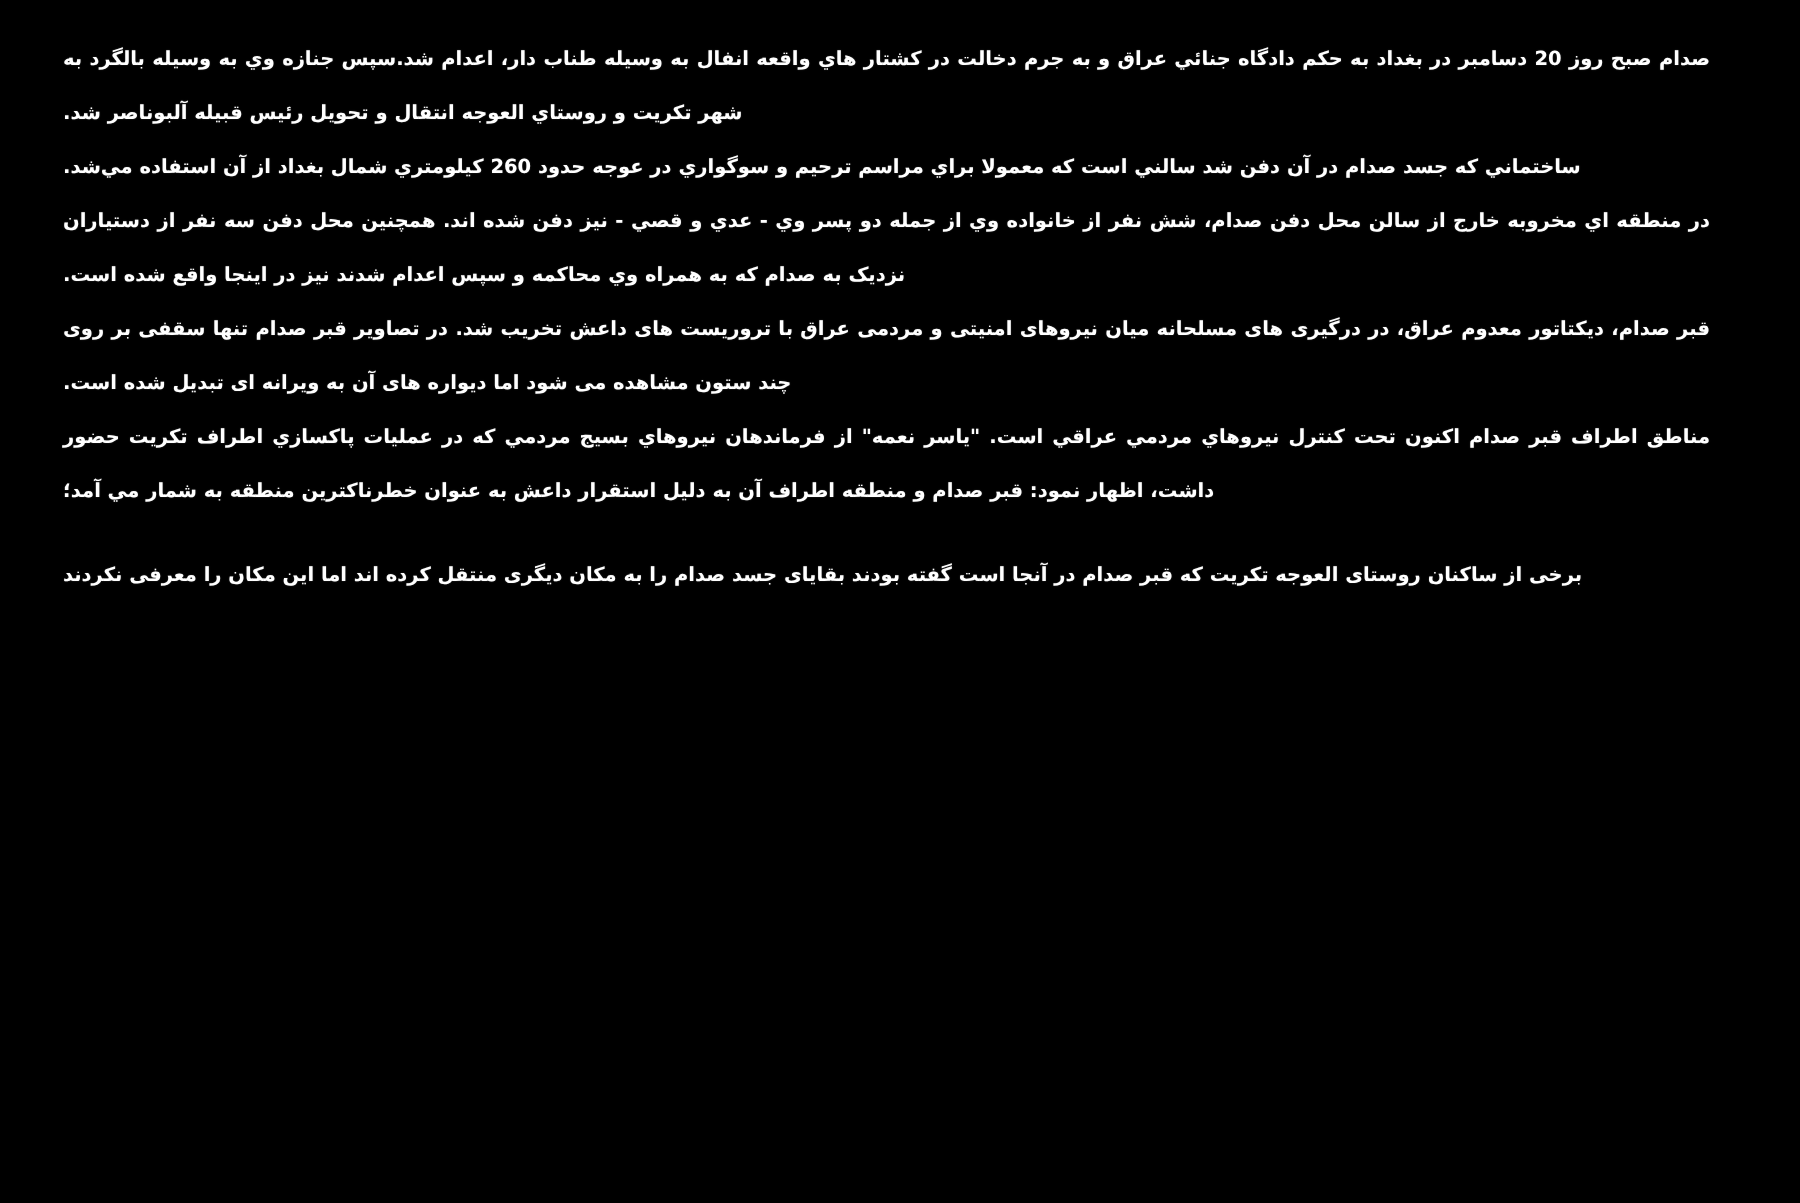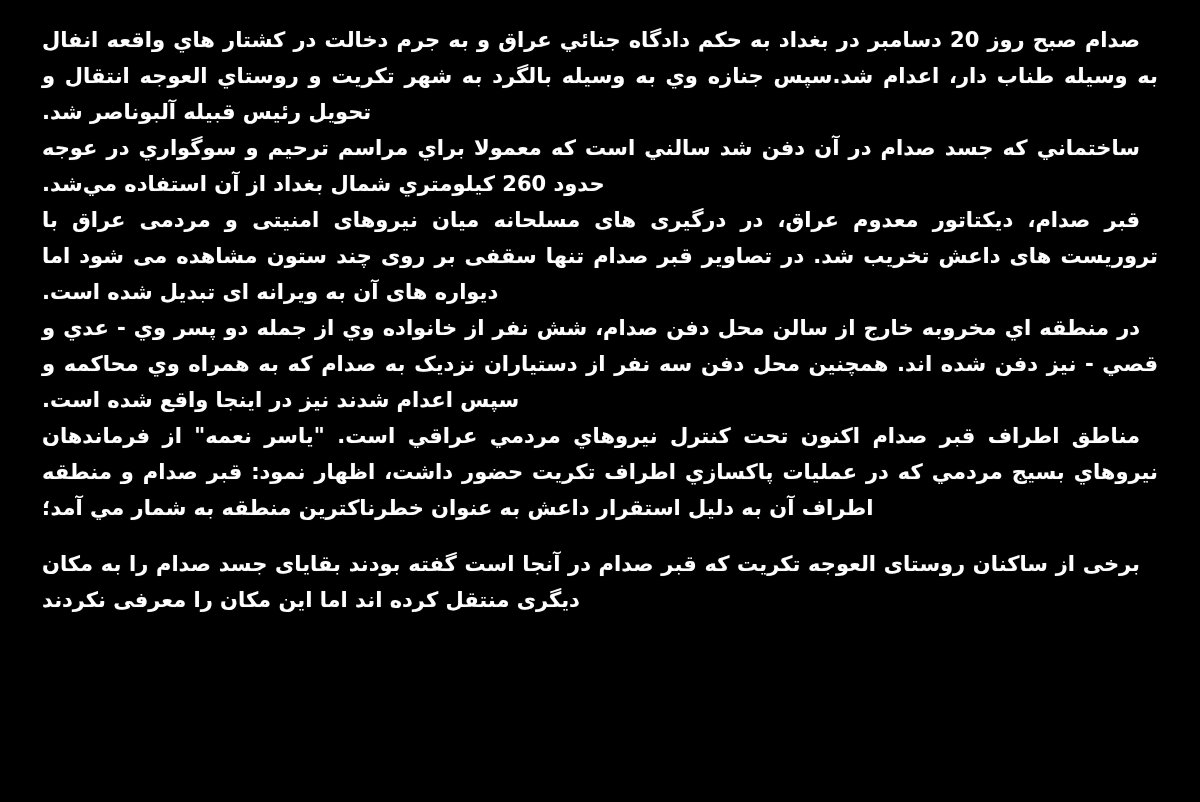--- a/index.html
+++ b/index.html
@@ -20,21 +20,21 @@
     position: absolute;
     top: 22px;
     right: 42px;
     left: 42px;
     direction: rtl;
     text-align: justify;
     text-align-last: left;
     color: #ffffff;
     font-family: "DejaVu Sans", sans-serif;
     font-weight: bold;
-    font-size: 21px;
+    font-size: 13px;
     line-height: 36px;
     letter-spacing: 0px;
     text-shadow: 0 0 1px rgba(255,255,255,0.25);
   }
   #article p {
     margin: 0 0 0 0;
     padding: 0;
     text-indent: 18px;
     text-align: justify;
   }
@@ -43,18 +43,18 @@
     margin-top: 20px;
   }
 </style>
 </head>
 <body>
 
 <div id="page">
   <div id="article">
     <p>صدام صبح روز 20 دسامبر در بغداد به حكم دادگاه جنائي عراق و به جرم دخالت در كشتار هاي واقعه انفال به وسيله طناب دار، اعدام شد.سپس جنازه وي به وسيله بالگرد به شهر تكريت و روستاي العوجه انتقال و تحويل رئيس قبيله آلبوناصر شد.</p>
     <p>ساختماني كه جسد صدام در آن دفن شد سالني است كه معمولا براي مراسم ترحيم و سوگواري در عوجه حدود 260 كيلومتري شمال بغداد از آن استفاده مي‌شد.</p>
+    <p>در منطقه اي مخروبه خارج از سالن محل دفن صدام، شش نفر از خانواده وي از جمله دو پسر وي - عدي و قصي - نیز دفن شده اند. همچنین محل دفن سه نفر از دستیاران نزدیک به صدام که به همراه وي محاکمه و سپس اعدام شدند نیز در اینجا واقع شده است.</p>
     <p>قبر صدام، دیکتاتور معدوم عراق، در درگیری های مسلحانه میان نیروهای امنیتی و مردمی عراق با تروریست های داعش تخریب شد. در تصاویر قبر صدام تنها سقفی بر روی چند ستون مشاهده می شود اما دیواره های آن به ویرانه ای تبدیل شده است.</p>
-    <p>در منطقه اي مخروبه خارج از سالن محل دفن صدام، شش نفر از خانواده وي از جمله دو پسر وي - عدي و قصي - نیز دفن شده اند. همچنین محل دفن سه نفر از دستیاران نزدیک به صدام که به همراه وي محاکمه و سپس اعدام شدند نیز در اینجا واقع شده است.</p>
     <p>مناطق اطراف قبر صدام اكنون تحت كنترل نيروهاي مردمي عراقي است. "ياسر نعمه" از فرماندهان نيروهاي بسيج مردمي كه در عمليات پاكسازي اطراف تكريت حضور داشت، اظهار نمود: قبر صدام و منطقه اطراف آن به دليل استقرار داعش به عنوان خطرناكترين منطقه به شمار مي آمد؛</p>
     <p class="last-left">برخی از ساکنان روستای العوجه تکریت که قبر صدام در آنجا است گفته بودند بقایای جسد صدام را به مکان دیگری منتقل کرده اند اما این مکان را معرفی نکردند</p>
   </div>
 </div>
 
 </body></html>

